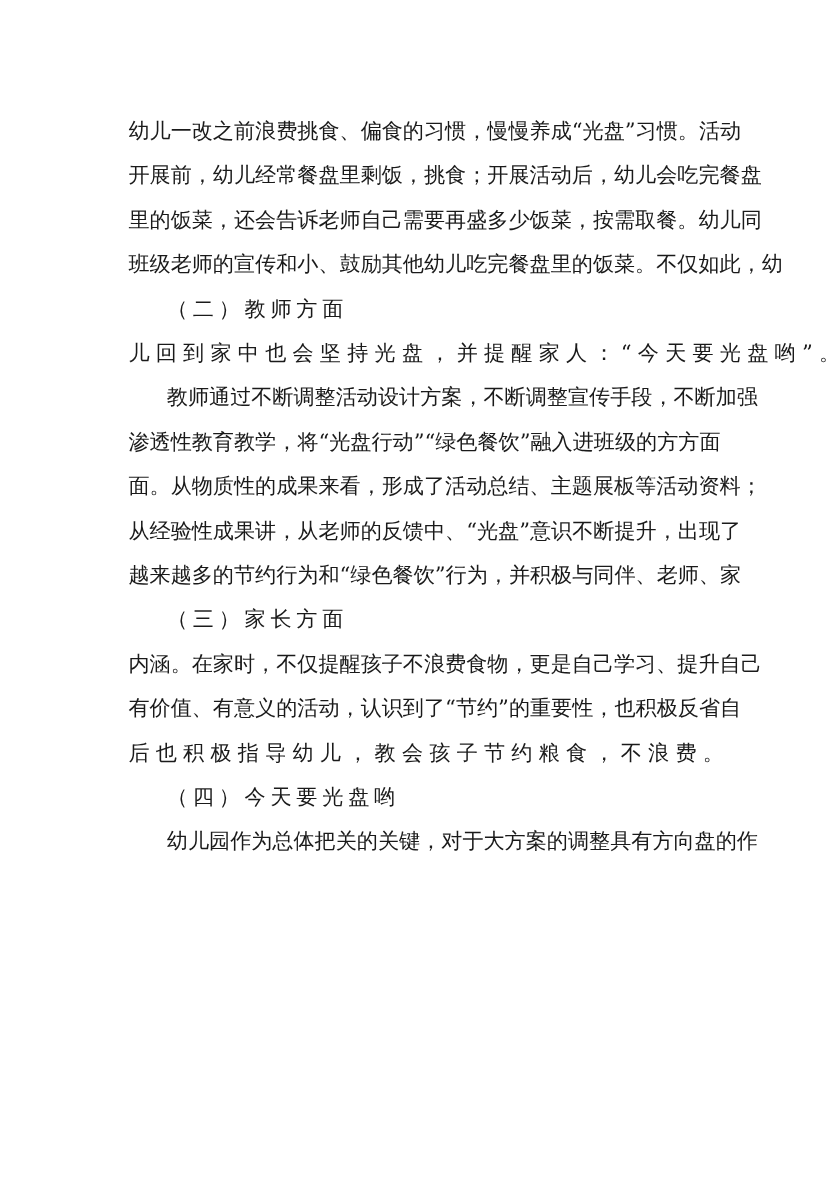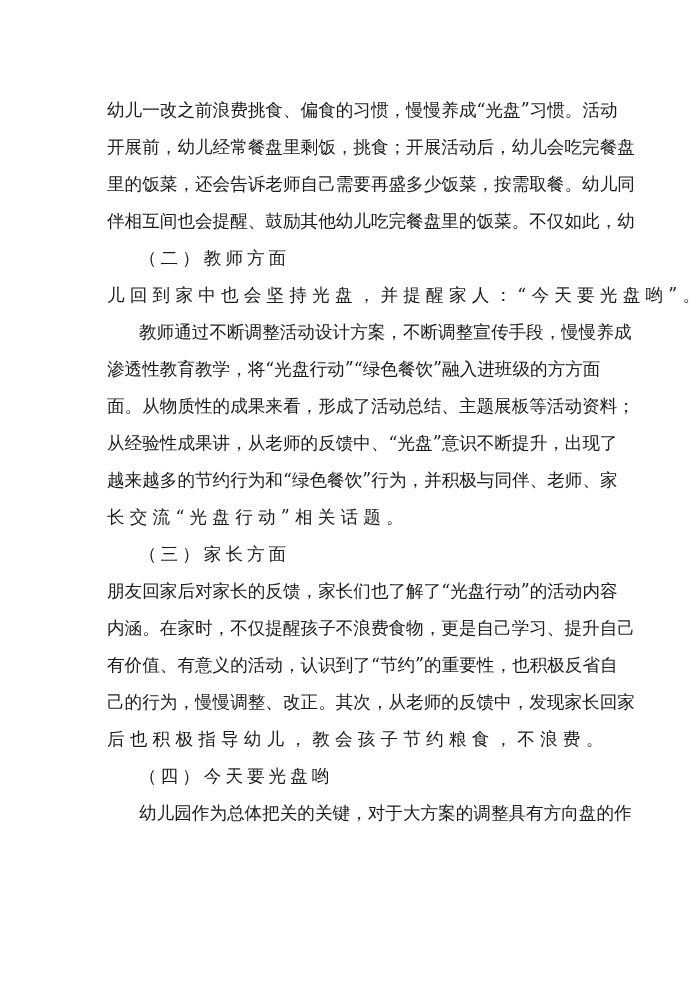--- a/index.html
+++ b/index.html
@@ -42,36 +42,33 @@
     letter-spacing: 4px;
   }
 </style>
 </head>
 <body>
 
 <div class="page">
   <div class="line justify">幼儿一改之前浪费挑食、偏食的习惯，慢慢养成“光盘”习惯。活动</div>
   <div class="line justify">开展前，幼儿经常餐盘里剩饭，挑食；开展活动后，幼儿会吃完餐盘</div>
   <div class="line justify">里的饭菜，还会告诉老师自己需要再盛多少饭菜，按需取餐。幼儿同</div>
-  <div class="line justify">伴相互间也会提醒、鼓励其他幼儿吃完餐盘里的饭菜。不仅如此，幼</div>
+  <div class="line justify">班级老师的宣传和小、鼓励其他幼儿吃完餐盘里的饭菜。不仅如此，幼</div>
   <div class="line heading">（二）教师方面</div>
 
   <div class="line">儿回到家中也会坚持光盘，并提醒家人：“今天要光盘哟”。</div>
 
-  <div class="line justify indent">教师通过不断调整活动设计方案，不断调整宣传手段，慢慢养成</div>
+  <div class="line justify indent">教师通过不断调整活动设计方案，不断调整宣传手段，不断加强</div>
   <div class="line justify">渗透性教育教学，将“光盘行动”“绿色餐饮”融入进班级的方方面</div>
   <div class="line justify">面。从物质性的成果来看，形成了活动总结、主题展板等活动资料；</div>
   <div class="line justify">从经验性成果讲，从老师的反馈中、“光盘”意识不断提升，出现了</div>
   <div class="line justify">越来越多的节约行为和“绿色餐饮”行为，并积极与同伴、老师、家</div>
-  <div class="line">长交流“光盘行动”相关话题。</div>
 
   <div class="line heading">（三）家长方面</div>
 
-  <div class="line justify">朋友回家后对家长的反馈，家长们也了解了“光盘行动”的活动内容</div>
   <div class="line justify">内涵。在家时，不仅提醒孩子不浪费食物，更是自己学习、提升自己</div>
   <div class="line justify">有价值、有意义的活动，认识到了“节约”的重要性，也积极反省自</div>
-  <div class="line justify">己的行为，慢慢调整、改正。其次，从老师的反馈中，发现家长回家</div>
   <div class="line">后也积极指导幼儿，教会孩子节约粮食，不浪费。</div>
 
   <div class="line heading">（四）今天要光盘哟</div>
 
   <div class="line justify indent">幼儿园作为总体把关的关键，对于大方案的调整具有方向盘的作</div>
 </div>
 
 </body></html>

